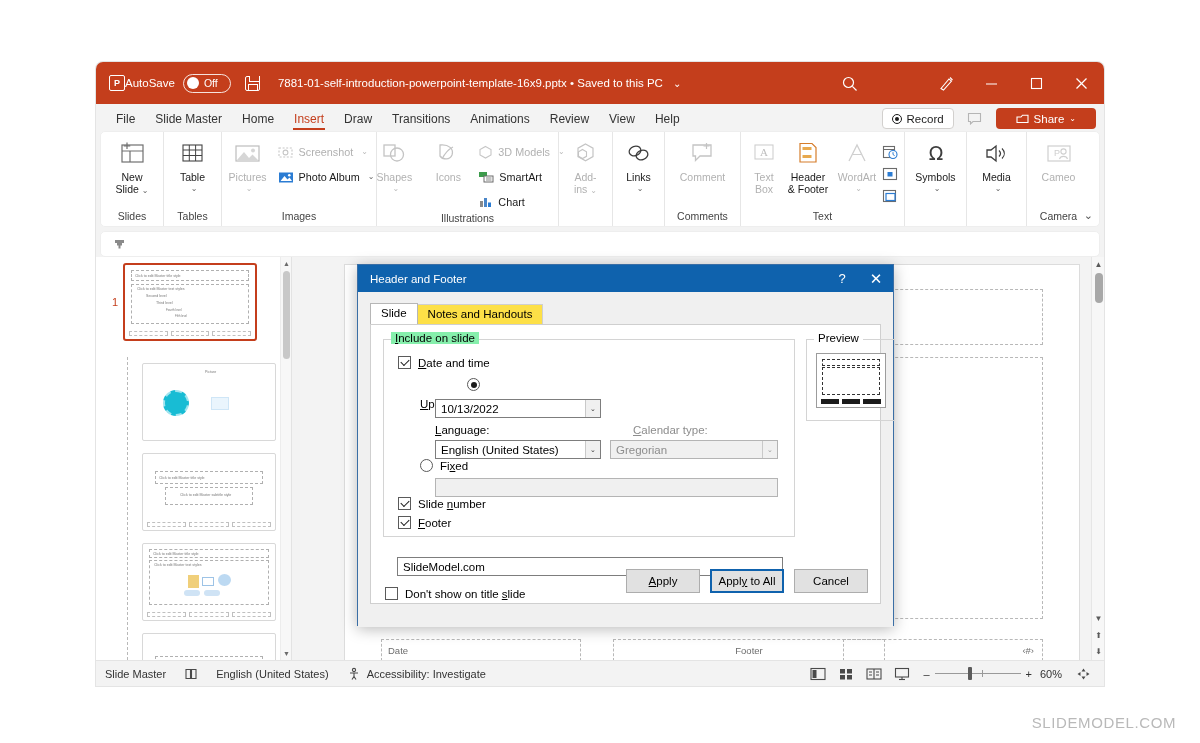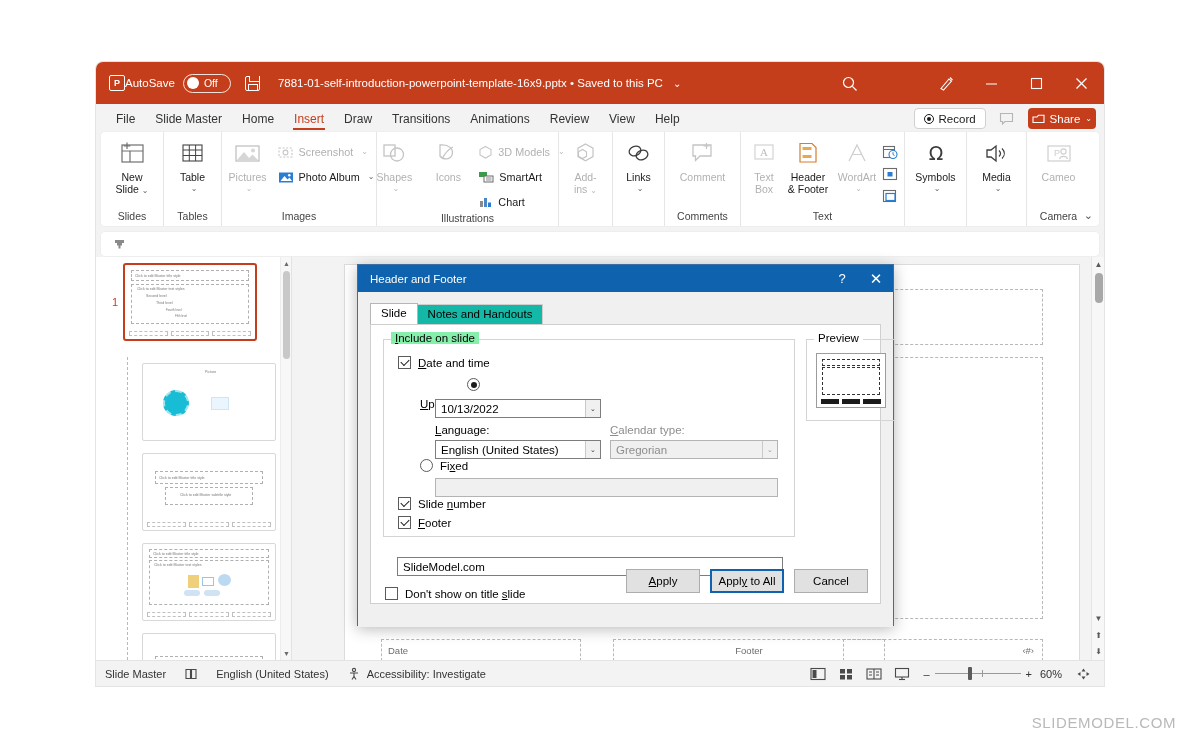--- a/index.html
+++ b/index.html
@@ -115,21 +115,21 @@
     content:""; position:absolute; left:2px; top:2px; width:4px; height:4px;
     border-radius:50%; background:#1b1b1b;
   }
   .comment-btn {
     width: 26px; height: 21px; margin-left: 8px;
     display: flex; align-items: center; justify-content: center;
   }
   .share-btn {
     display: flex; align-items: center; gap: 5px;
     background: #c43e1c; color: #fff;
-    border-radius: 4px; height: 21px; padding: 0 4px;
+    border-radius: 4px; height: 21px; padding: 0 20px;
     font-size: 11.5px; margin-left: 8px;
   }
 
   
   .ribbon {
     position: relative;
     height: 96px; background: #ffffff;
     margin: 0 4px;
     border-radius: 5px;
     display: flex; align-items: stretch;
@@ -283,21 +283,21 @@
   .dlg-title-actions { margin-left: auto; display: flex; align-items: center; }
   .dlg-help, .dlg-close {
     width: 34px; height: 27px; display:flex; align-items:center; justify-content:center;
     color: #fff; font-size: 13px;
   }
   .dlg-close { font-size: 15px; }
   .dlg-body { position: relative; height: 335px; background: #f0f0f0; padding: 10px 12px 0 12px; }
 
   .dtabs { display: flex; align-items: flex-end; height: 22px; position: relative; z-index: 2; }
   .dtab {
-    background: #14b8a6; border: 1px solid #cfcfcf; border-bottom: none;
+    background: #fde047; border: 1px solid #cfcfcf; border-bottom: none;
     padding: 3px 10px 4px 10px; font-size: 11.5px; margin-right: -1px;
   }
   .dtab.active { background: #ffffff; border-color: #b6b6b6; padding-bottom: 5px; position: relative; z-index: 3; }
 
   .dpanel {
     position: relative; margin-top: 0;
     background: #ffffff; border: 1px solid #cfcfcf;
     height: 280px; padding: 10px 12px;
   }
 
@@ -342,21 +342,21 @@
   }
   .combo.dis .combo-arrow { color: #9a9a9a; }
   .txtinput {
     position: absolute; height: 19px;
     border: 1px solid #7d7d7d; background: #fff;
     display: flex; align-items: center;
     font-size: 11.5px; padding-left: 5px;
   }
   .txtinput.dis { background: #f0f0f0; border-color: #b4b4b4; }
   .lbl { position: absolute; font-size: 11.5px; }
-  .lbl.dis { color: #8d8d8d; }
+  .lbl.dis { color: #8d8d8d; margin-left: 23px; }
 
   .preview-fs {
     position: absolute; left: 435px; top: 14px; width: 89px; height: 82px;
     border: 1px solid #d4d4d4;
   }
   .pv-legend { position: absolute; left: 7px; top: -8px; background: #fff; padding: 0 4px; font-size: 11.5px; }
   .pv-slide {
     position: absolute; left: 9px; top: 13px; width: 70px; height: 55px;
     background: #fff; border: 1px solid #9c9c9c;
   }

